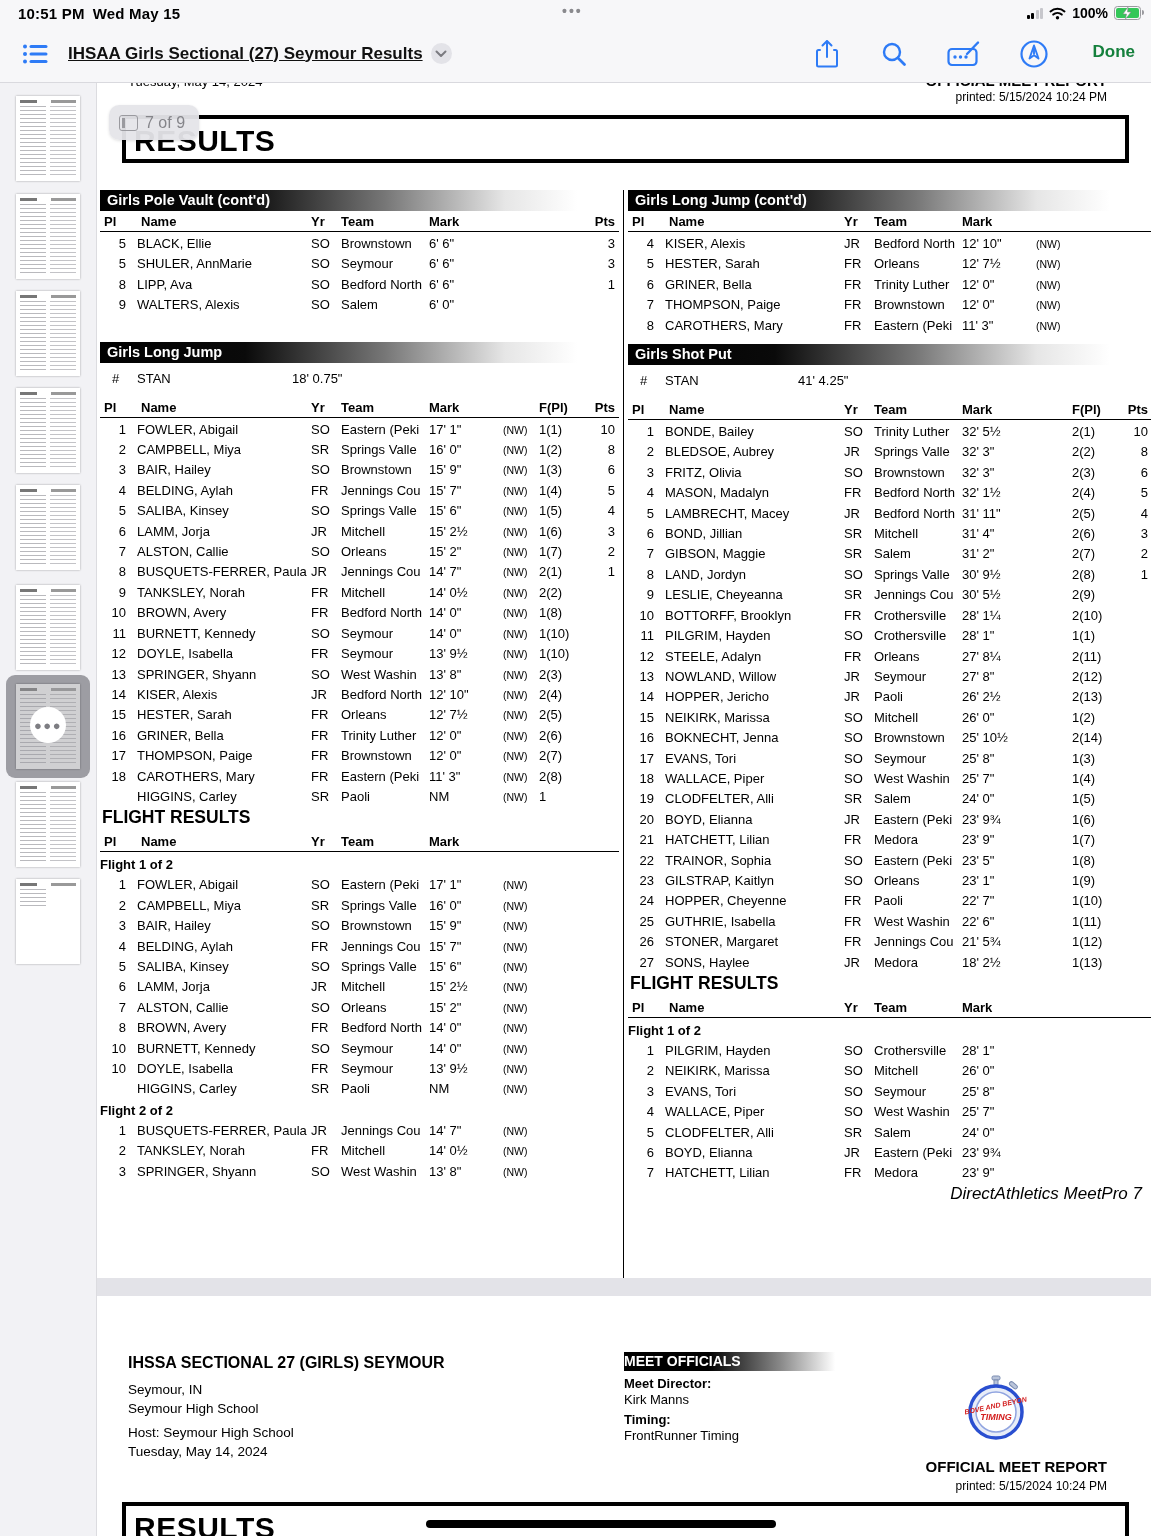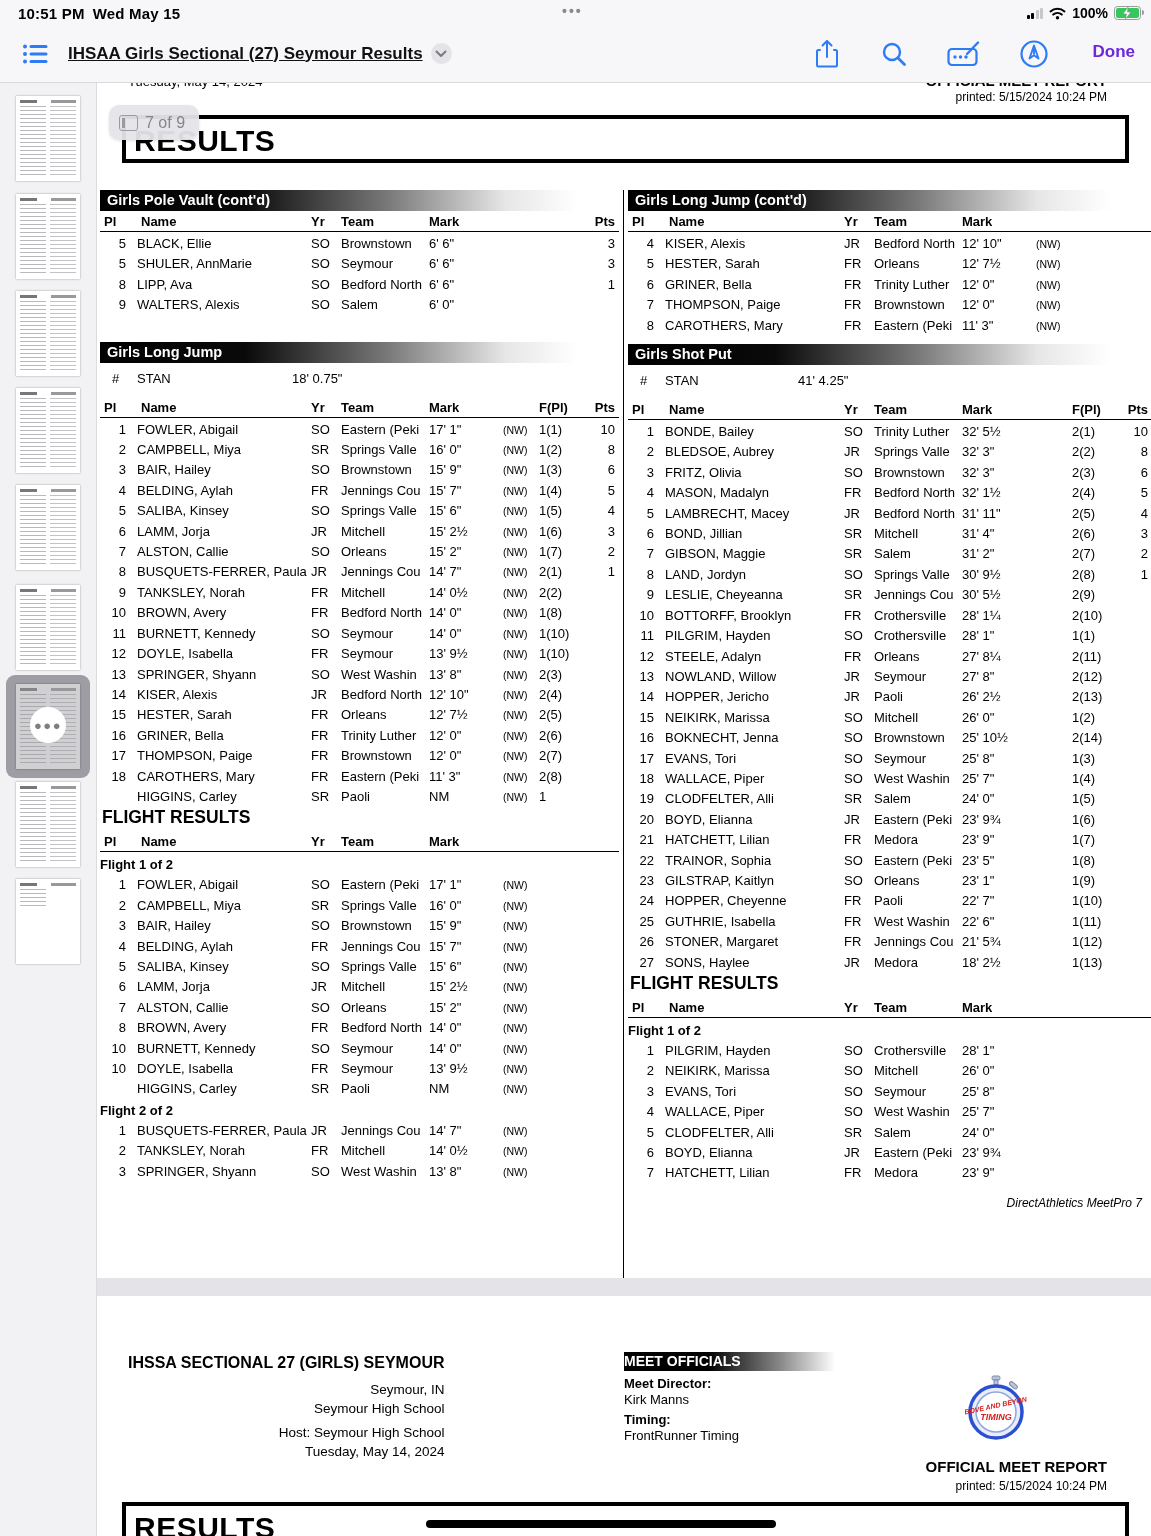--- a/index.html
+++ b/index.html
@@ -24,21 +24,21 @@
   .batt-pct{font-size:14px;font-weight:700;}
   .battery{position:relative;width:25px;height:12.5px;border:1px solid #9a9a9f;border-radius:3.5px;}
   .battery .fill{position:absolute;inset:1px;background:#34c759;border-radius:2px;}
   .battery .nub{position:absolute;right:-3.5px;top:3.5px;width:2px;height:5px;background:#9a9a9f;border-radius:0 2px 2px 0;}
   .battery svg{position:absolute;left:7px;top:0.5px;}
 
   .toolbar{position:absolute;top:27px;left:0;right:0;height:55px;}
   .tb-btn{position:absolute;top:8px;width:38px;height:38px;display:flex;align-items:center;justify-content:center;cursor:pointer;}
   .tb-title{position:absolute;left:68px;top:16px;font-size:17px;font-weight:700;color:#111;display:flex;align-items:center;gap:8px;cursor:pointer;text-decoration:underline;}
   .chev-circle{width:21px;height:21px;border-radius:50%;background:#e3e3e8;display:flex;align-items:center;justify-content:center;}
-  .done{position:absolute;right:16px;top:15px;font-size:17px;font-weight:700;color:#6d28d9;cursor:pointer;}
+  .done{position:absolute;right:16px;top:15px;font-size:17px;font-weight:700;color:#15803d;cursor:pointer;}
 
   
   .sidebar{position:absolute;top:82px;left:0;width:96px;bottom:0;background:#f2f2f5;border-right:1px solid #dcdce0;z-index:20;}
   .thumb{position:absolute;left:16px;width:64px;height:85px;background:#fff;box-shadow:0 0 2px rgba(0,0,0,.35);cursor:pointer;}
   .thumb .th-bar{position:absolute;left:4px;top:4px;right:4px;height:3px;
       background:linear-gradient(90deg,#777 0 30%,transparent 30% 55%,#999 55% 100%);}
   .thumb .th-l{position:absolute;left:4px;top:10px;width:26px;bottom:6px;
       background:repeating-linear-gradient(#b9b9bd 0 1.5px,transparent 1.5px 4px);}
   .thumb .th-r{position:absolute;right:4px;top:10px;width:26px;bottom:6px;
       background:repeating-linear-gradient(#c3c3c7 0 1.5px,transparent 1.5px 4px);}
@@ -88,26 +88,26 @@
   .t-head .c-pl{text-align:left;padding-left:4px;}
   .t-head .c-pts{text-align:right;}
   .stan{position:relative;height:26px;line-height:26px;}
   .stan .s-hash{position:absolute;left:12px;}
   .stan .s-label{position:absolute;left:37px;}
   .stan .s-val{position:absolute;left:192px;}
   .col-right .stan .s-val{left:170px;}
   .gap26{margin-top:26px;}.gap8{margin-top:8px;}.gap30{margin-top:30px;}.gap36{margin-top:36px;}
   .flight-h{font-size:17.5px;font-weight:700;margin:0 0 6px 2px;}
   .flight-lbl{font-weight:700;line-height:21px;}
-  .credit{font-style:italic;font-size:12px;text-align:right;margin-top:12px;padding-right:10px;}
+  .credit{font-style:italic;font-size:17px;text-align:right;padding-right:10px;}
 
   
   .p8-left{position:absolute;left:31px;top:58px;}
   .p8-title{font-size:16px;font-weight:700;margin-bottom:9px;}
-  .p8-line{font-size:13.5px;line-height:18.5px;text-align:right;}
+  .p8-line{font-size:13.5px;line-height:18.5px;}
   .p8-line.host{margin-top:6px;}
   .p8-mid{position:absolute;left:527px;top:56px;width:240px;}
   .mo-bar{height:19px;line-height:19px;color:#fff;font-weight:700;font-size:14px;
       background:linear-gradient(90deg,#000 0%,#000 35%,#888 65%,#fff 88%);margin-bottom:5px;}
   .p8-bold{font-size:13px;font-weight:700;line-height:16px;}
   .p8-reg{font-size:13px;line-height:16px;margin-bottom:4px;}
   .p8-logo{position:absolute;left:868px;top:78px;width:62px;height:66px;}
   .p8-report{position:absolute;right:44px;top:162px;font-size:15px;font-weight:700;}
   .p8-printed{position:absolute;right:44px;top:183px;font-size:12px;}
   .rb8{top:206px;height:40px;}

